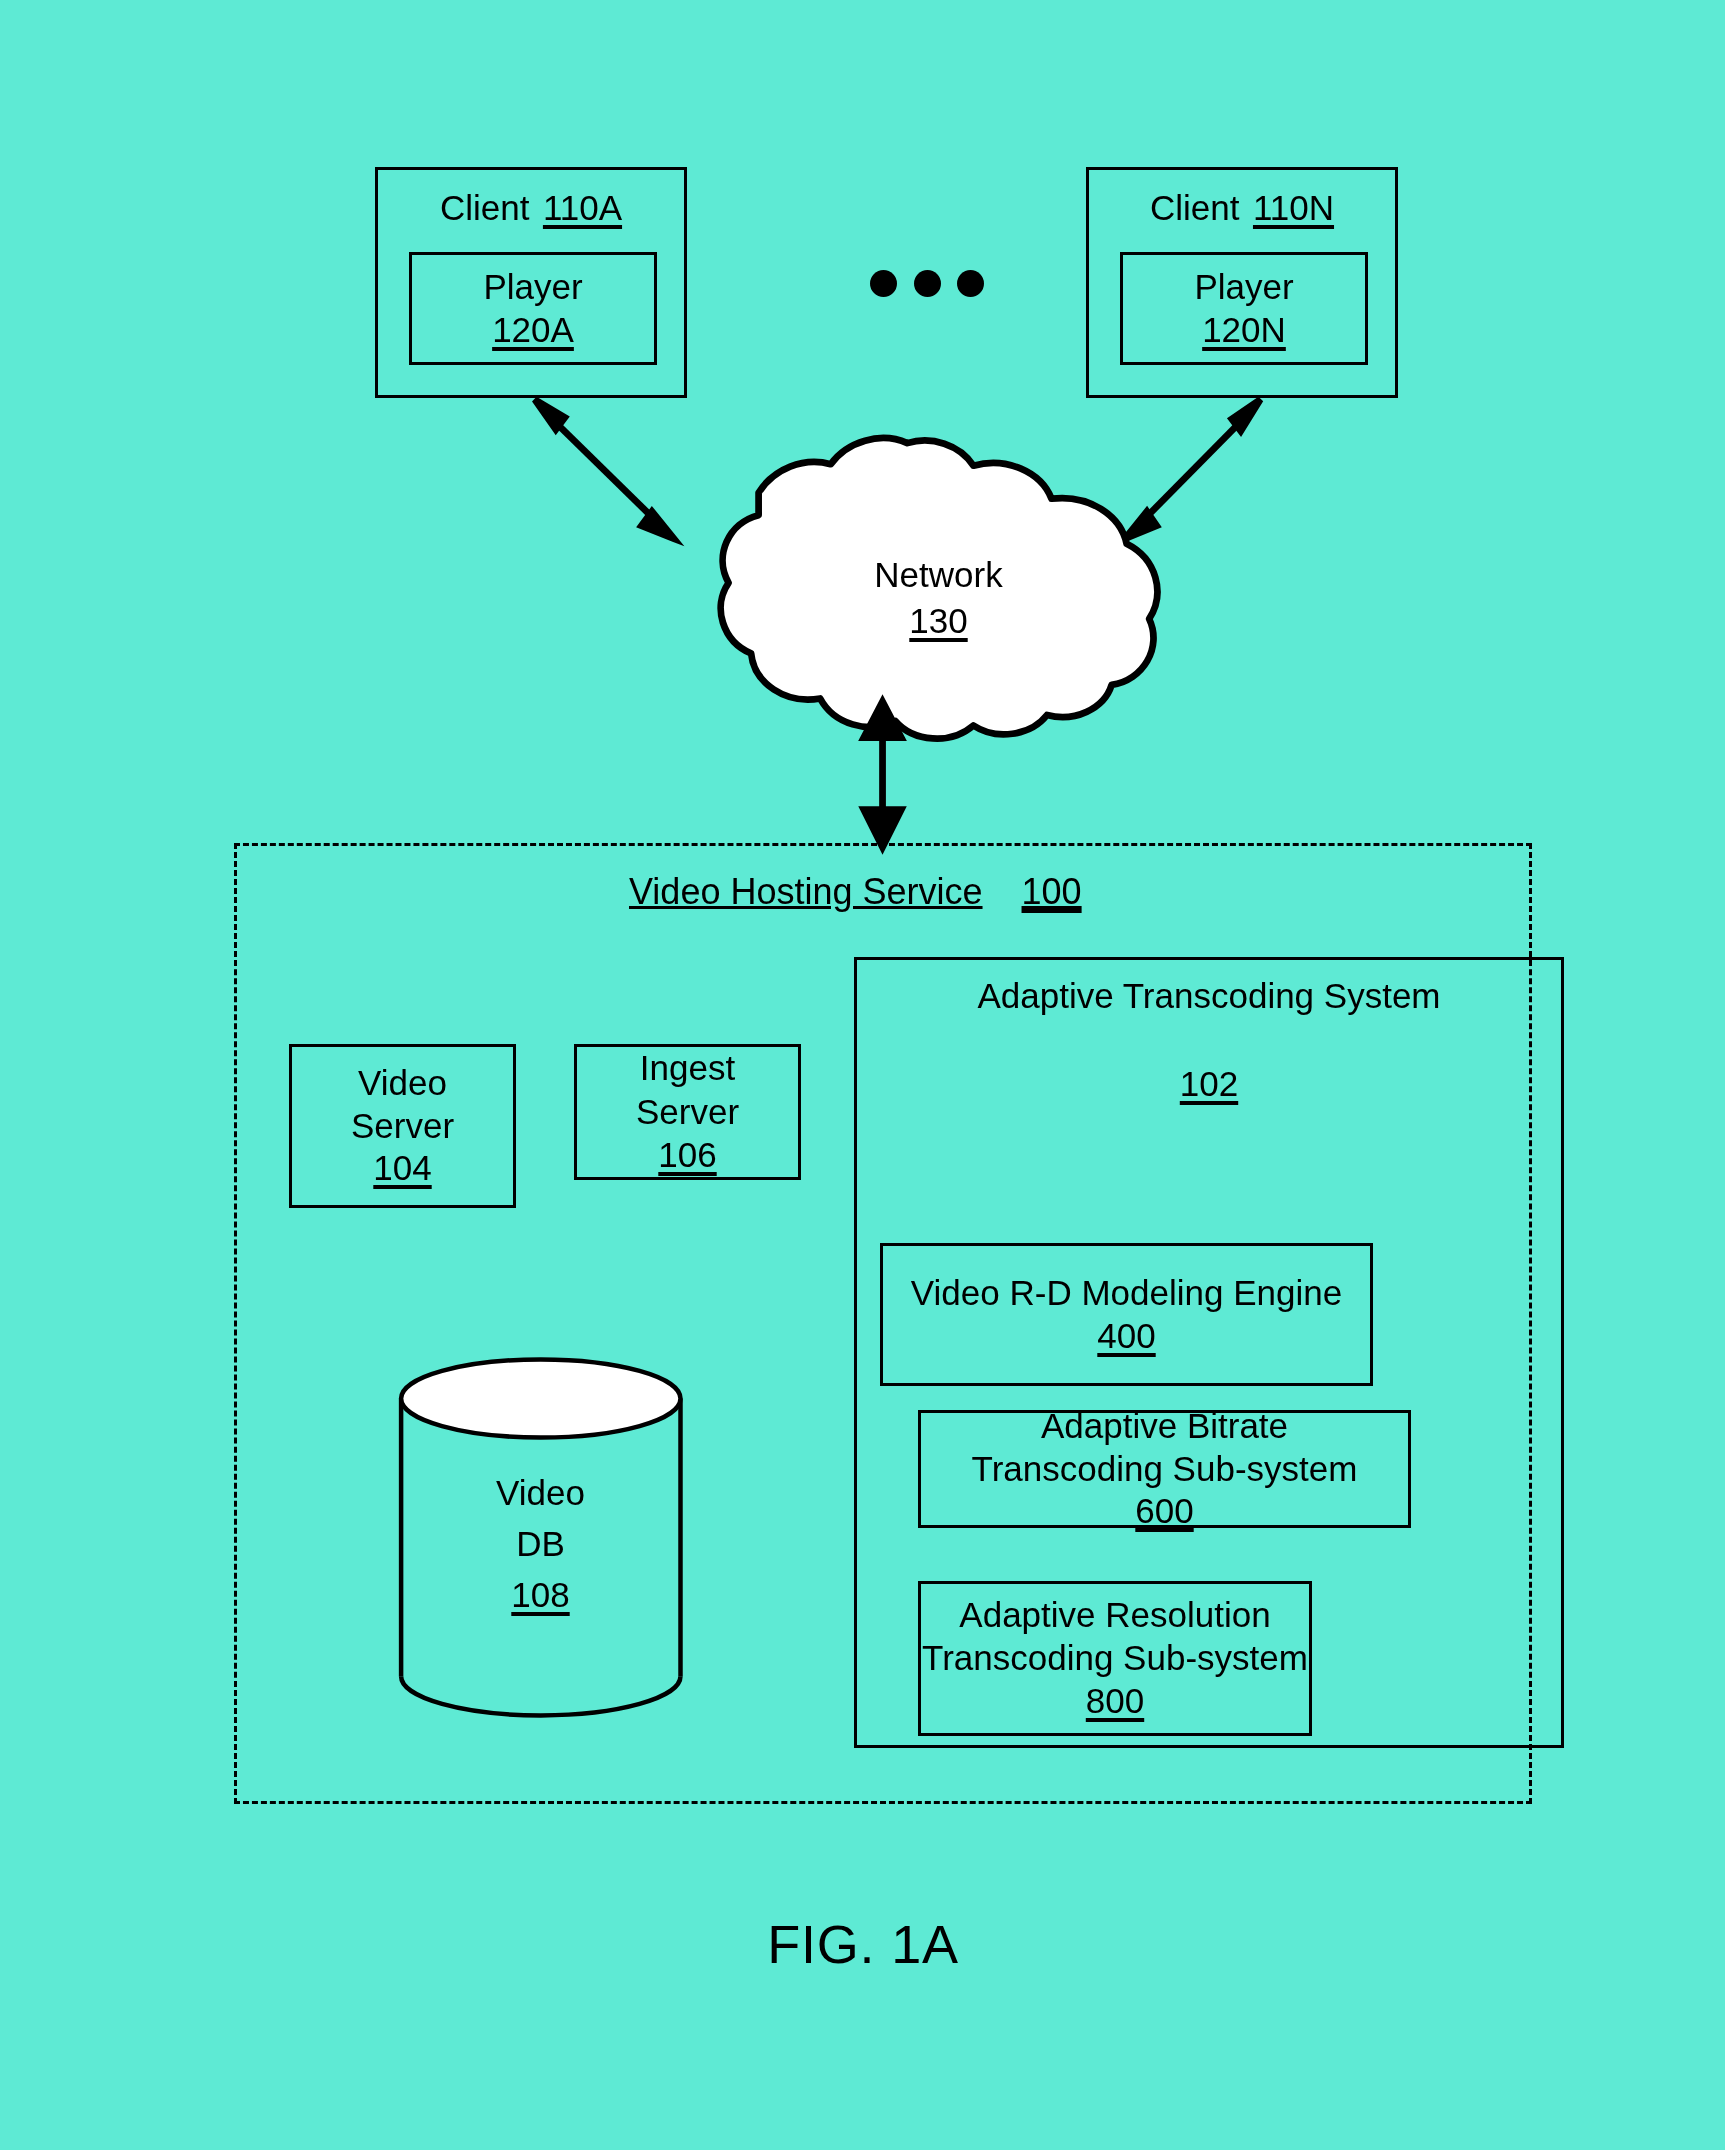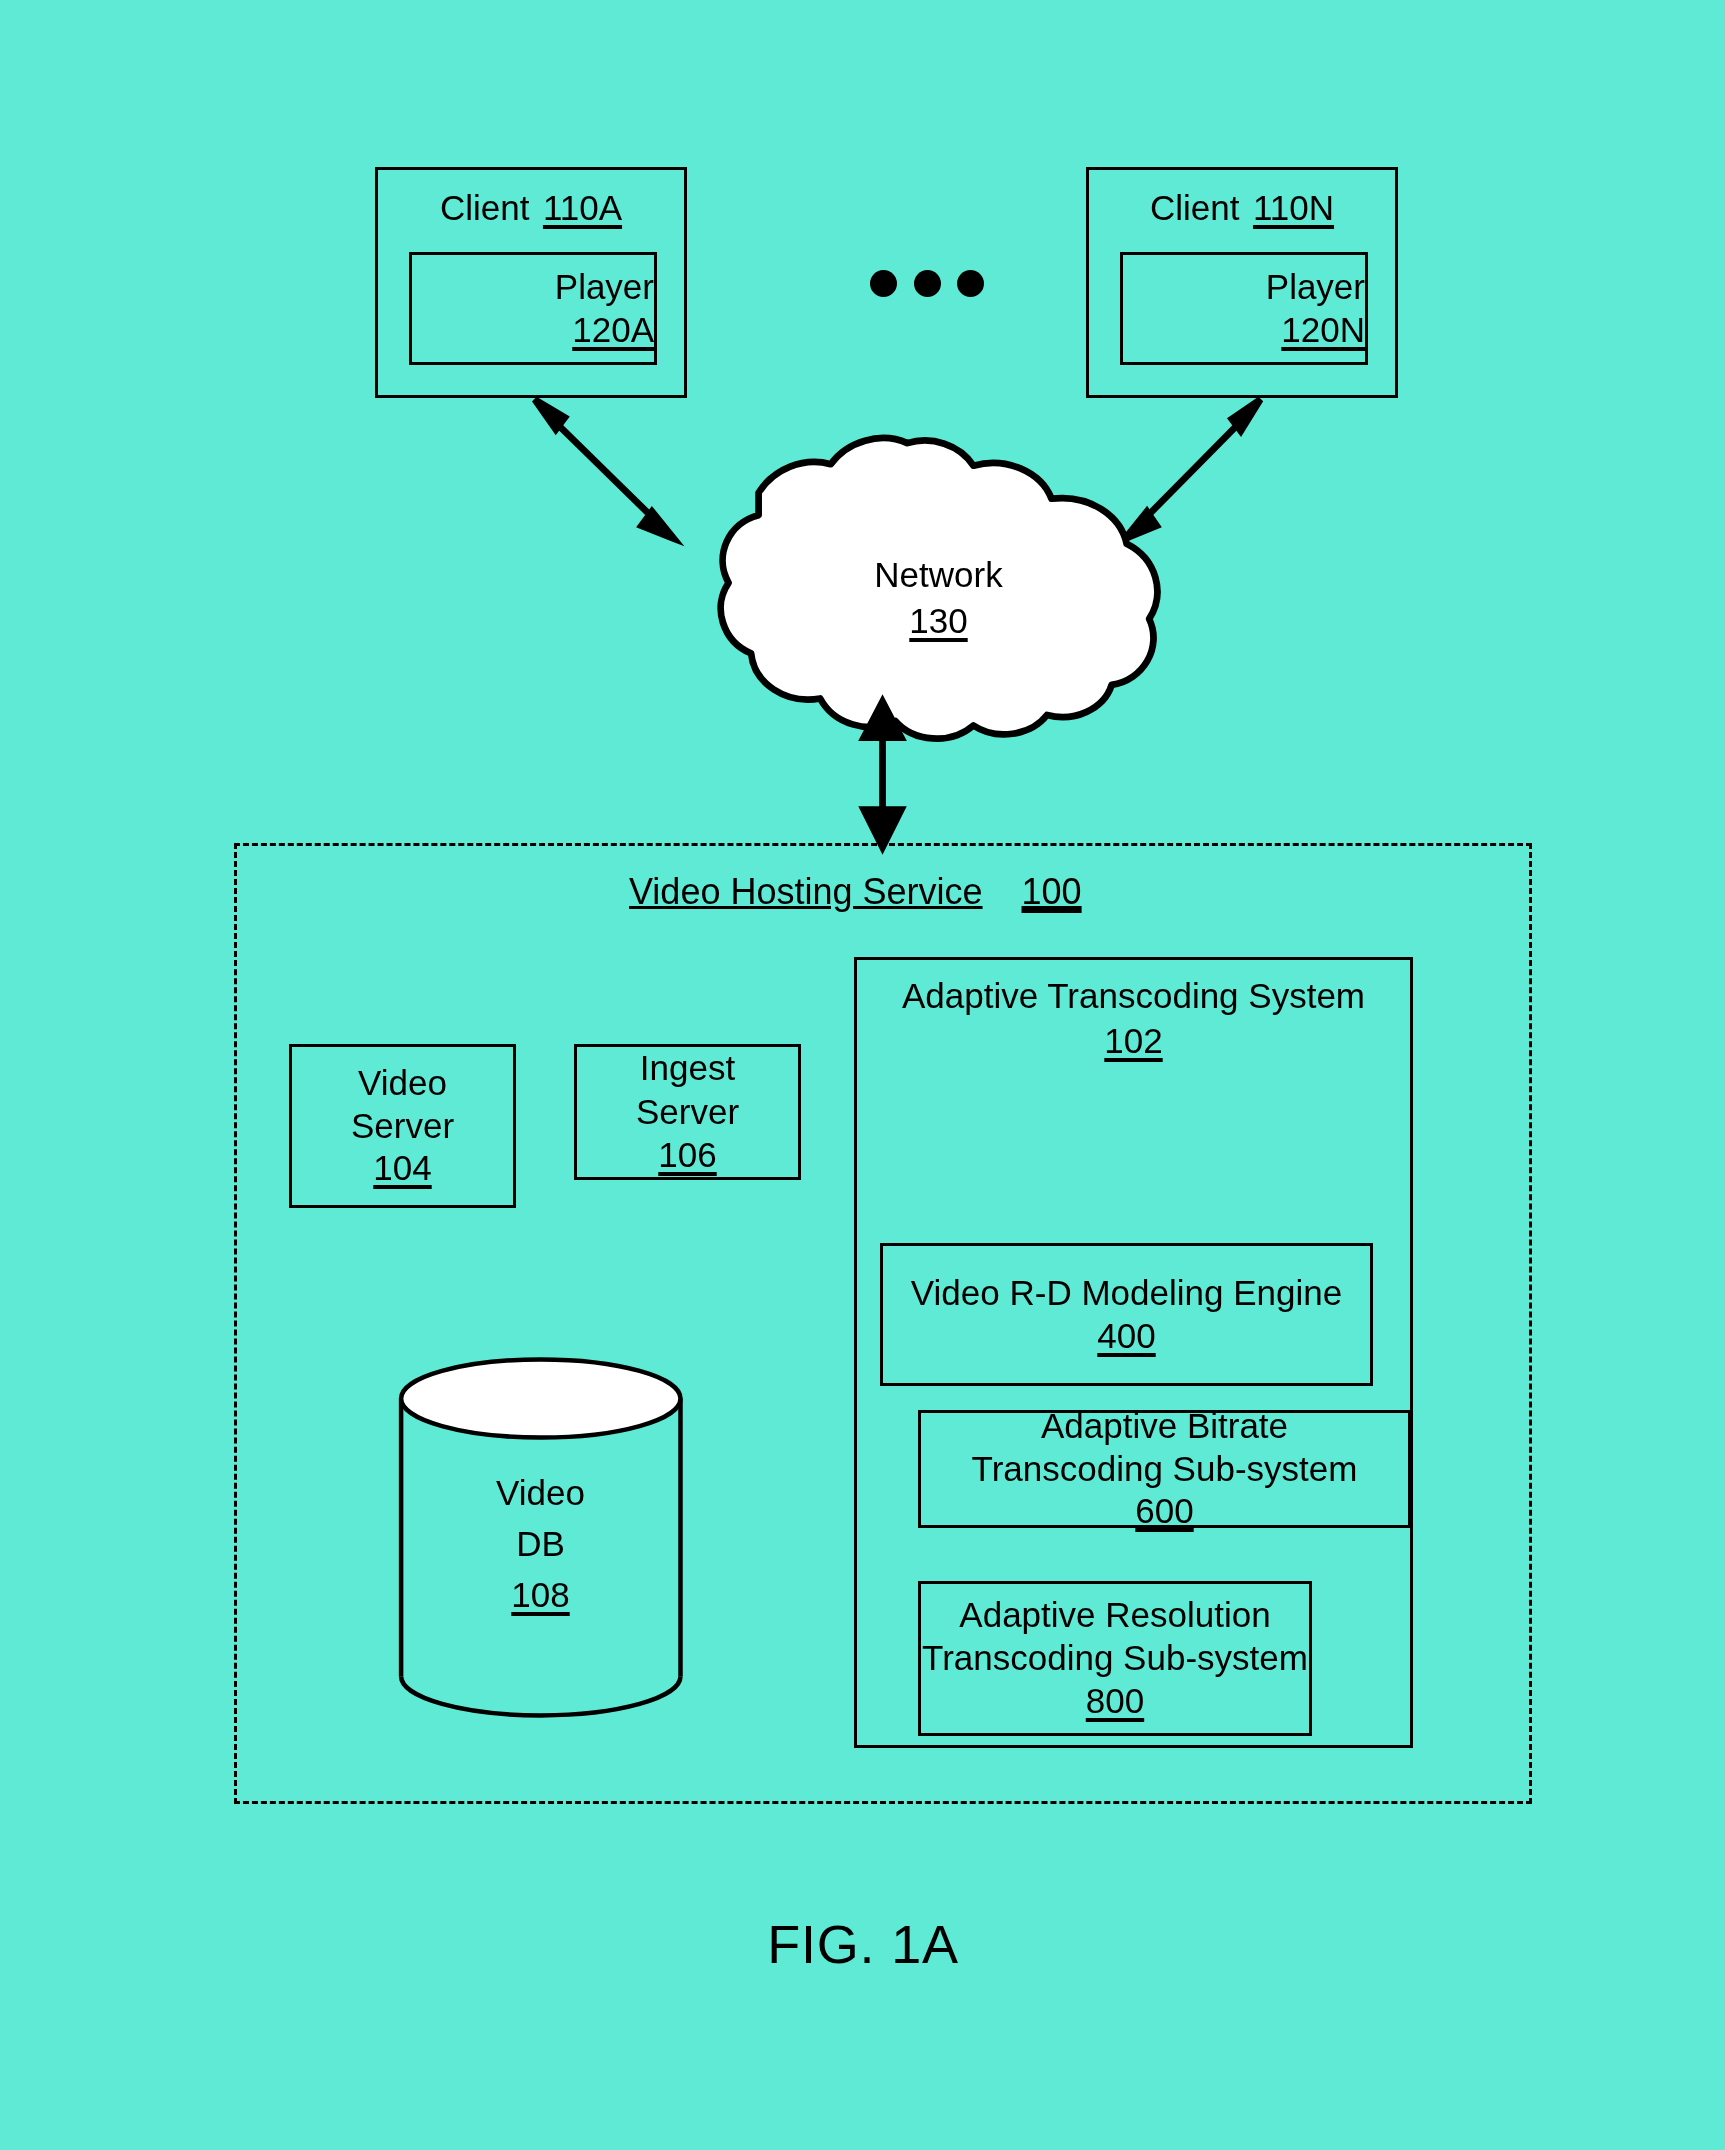--- a/index.html
+++ b/index.html
@@ -58,21 +58,21 @@
     font-size: 35px;
   }
   .client-title .u { margin-left: 13.5px; }
 
   .player-box {
     position: absolute;
     box-sizing: border-box;
     border: 3.8px solid #000;
     display: flex;
     flex-direction: column;
-    align-items: flex-end;
+    align-items: center;
     justify-content: center;
   }
   .dots {
     position: absolute;
     display: flex;
     gap: 16.5px;
     align-items: center;
   }
   .dot {
     width: 27px;
@@ -226,21 +226,21 @@
     <div class="lbl txt-46">Server</div>
     <div class="lbl txt-46 u">106</div>
   </div>
 
   <div style="position:absolute; left:401px; top:1468px; width:279px;">
     <div class="db-label" style="position:static;">Video</div>
     <div class="db-label" style="position:static;">DB</div>
     <div class="db-label u" style="position:static;">108</div>
   </div>
 
-  <div class="box" style="left:854px; top:957px; width:559px; height:791px;">
+  <div class="box" style="left:854px; top:957px; width:710px; height:791px;gap:43px;">
     <div class="lbl ats-title">Adaptive Transcoding System</div>
     <div class="lbl ats-title u" style="margin-top:1.5px;">102</div>
   </div>
 
 
   <div class="sub-box" style="left:880px; top:1243px; width:493px; height:143px;">
     <div class="lbl txt-46">Video R-D Modeling Engine</div>
     <div class="lbl txt-46 u">400</div>
   </div>
 

